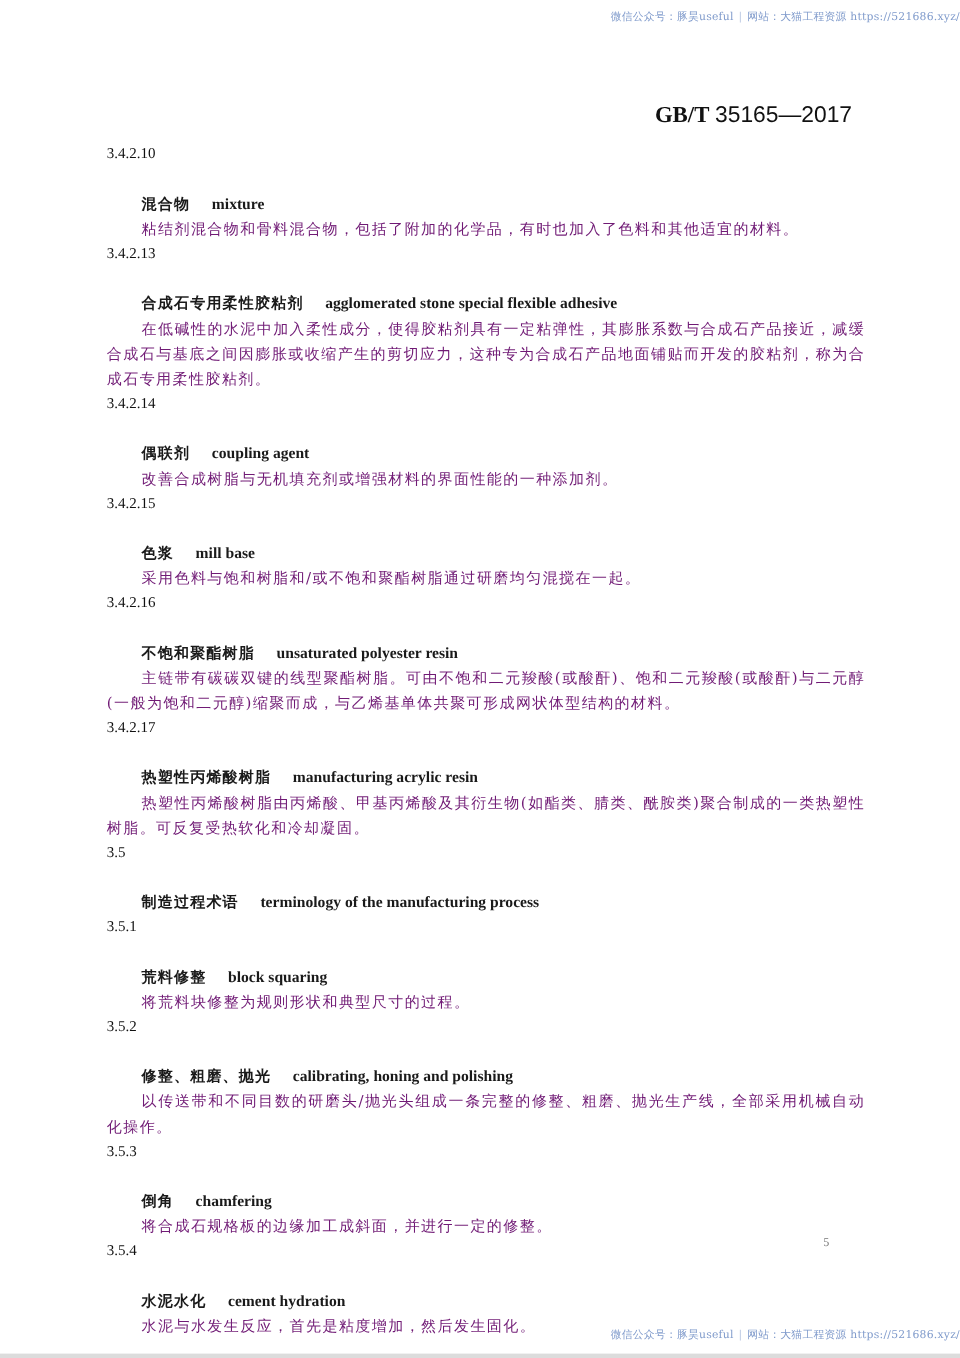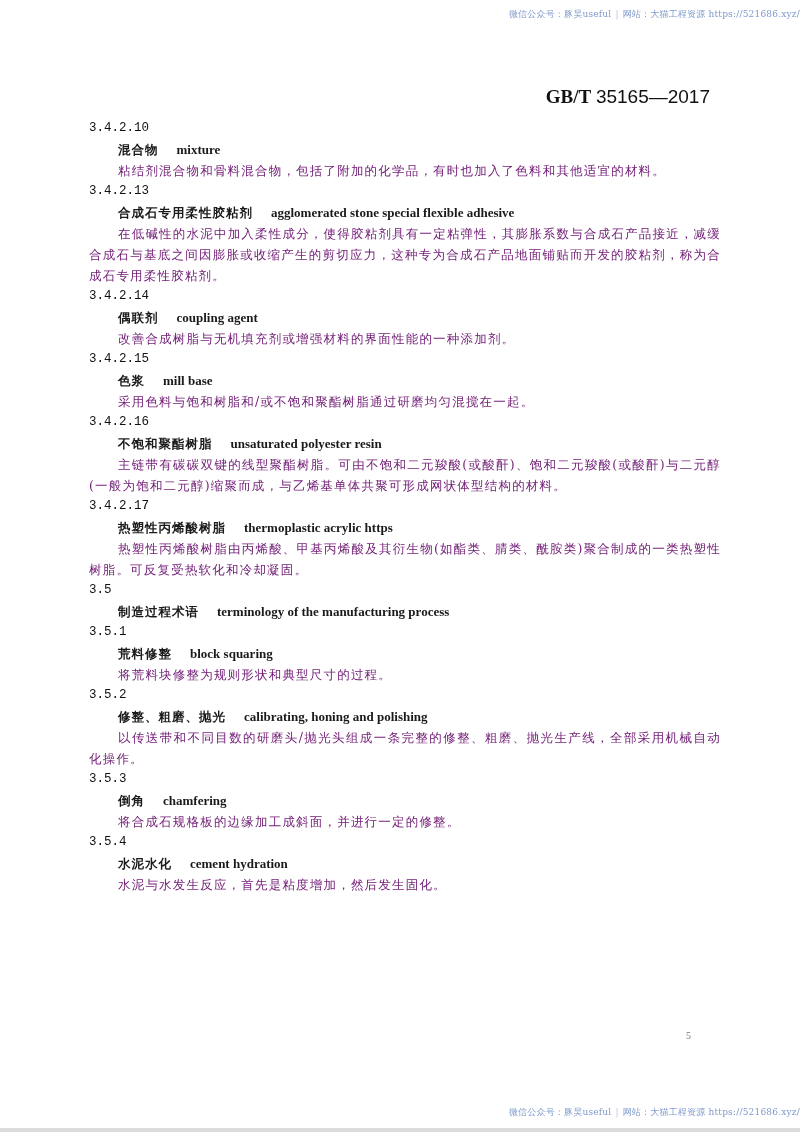--- a/index.html
+++ b/index.html
@@ -15,23 +15,23 @@
     .bottom-rule { position: absolute; left: 0; top: 1128px; width: 800px; height: 4px; background: #dcdcdc; }
     .std-code {
       position: absolute; top: 86px; right: 90px;
       font-size: 19px; font-weight: bold; color: #111;
       font-family: "Liberation Serif", serif;
     }
     .std-code .num { font-family: "Liberation Sans", sans-serif; font-weight: normal; }
     .content { position: absolute; left: 89px; top: 118px; width: 632px; }
     .entry { }
     .clause {
-      font-family: Liberation Mono, monospace; font-size: 12.5px; height: 21px; line-height: 21px; color: #111;
+      font-family: Liberation Serif, serif; font-size: 12.5px; height: 21px; line-height: 21px; color: #111;
     }
-    .term { padding-left: 29px; height: 21px; line-height: 21px; font-size: 12.5px; font-weight: bold; white-space: nowrap; }
+    .term { padding-left: 29px; height: 21px; line-height: 21px; font-size: 12.5px; font-weight: bold; white-space: nowrap; margin-top: 20px; }
     .term .zh { font-family: "DejaVu Sans", sans-serif; font-weight: bold; letter-spacing: 1px; }
     .term .en { font-family: "Liberation Serif", serif; font-weight: bold; margin-left: 18px; font-size: 13px; }
     .def {
       font-size: 12.5px; line-height: 21px; text-indent: 29px; letter-spacing: 1.2px;
       font-family: "DejaVu Serif", serif; color: #701a75; text-align: justify;
     }
     .page-num { position: absolute; top: 1030px; left: 686px; font-size: 10px; color: #777; font-family: "Liberation Serif", serif; }
   </style>
 </head>
 <body>
@@ -67,21 +67,21 @@
         <div class="term"><span class="zh">色浆</span><span class="en">mill base</span></div>
         <div class="def">采用色料与饱和树脂和/或不饱和聚酯树脂通过研磨均匀混搅在一起。</div>
       </div>
       <div class="entry">
         <div class="clause">3.4.2.16</div>
         <div class="term"><span class="zh">不饱和聚酯树脂</span><span class="en">unsaturated polyester resin</span></div>
         <div class="def">主链带有碳碳双键的线型聚酯树脂。可由不饱和二元羧酸(或酸酐)、饱和二元羧酸(或酸酐)与二元醇(一般为饱和二元醇)缩聚而成，与乙烯基单体共聚可形成网状体型结构的材料。</div>
       </div>
       <div class="entry">
         <div class="clause">3.4.2.17</div>
-        <div class="term"><span class="zh">热塑性丙烯酸树脂</span><span class="en">thermoplastic acrylic https</span></div>
+        <div class="term"><span class="zh">热塑性丙烯酸树脂</span><span class="en">manufacturing acrylic resin</span></div>
         <div class="def">热塑性丙烯酸树脂由丙烯酸、甲基丙烯酸及其衍生物(如酯类、腈类、酰胺类)聚合制成的一类热塑性树脂。可反复受热软化和冷却凝固。</div>
       </div>
       <div class="entry">
         <div class="clause">3.5</div>
         <div class="term"><span class="zh">制造过程术语</span><span class="en">terminology of the manufacturing process</span></div>
       </div>
       <div class="entry">
         <div class="clause">3.5.1</div>
         <div class="term"><span class="zh">荒料修整</span><span class="en">block squaring</span></div>
         <div class="def">将荒料块修整为规则形状和典型尺寸的过程。</div>

